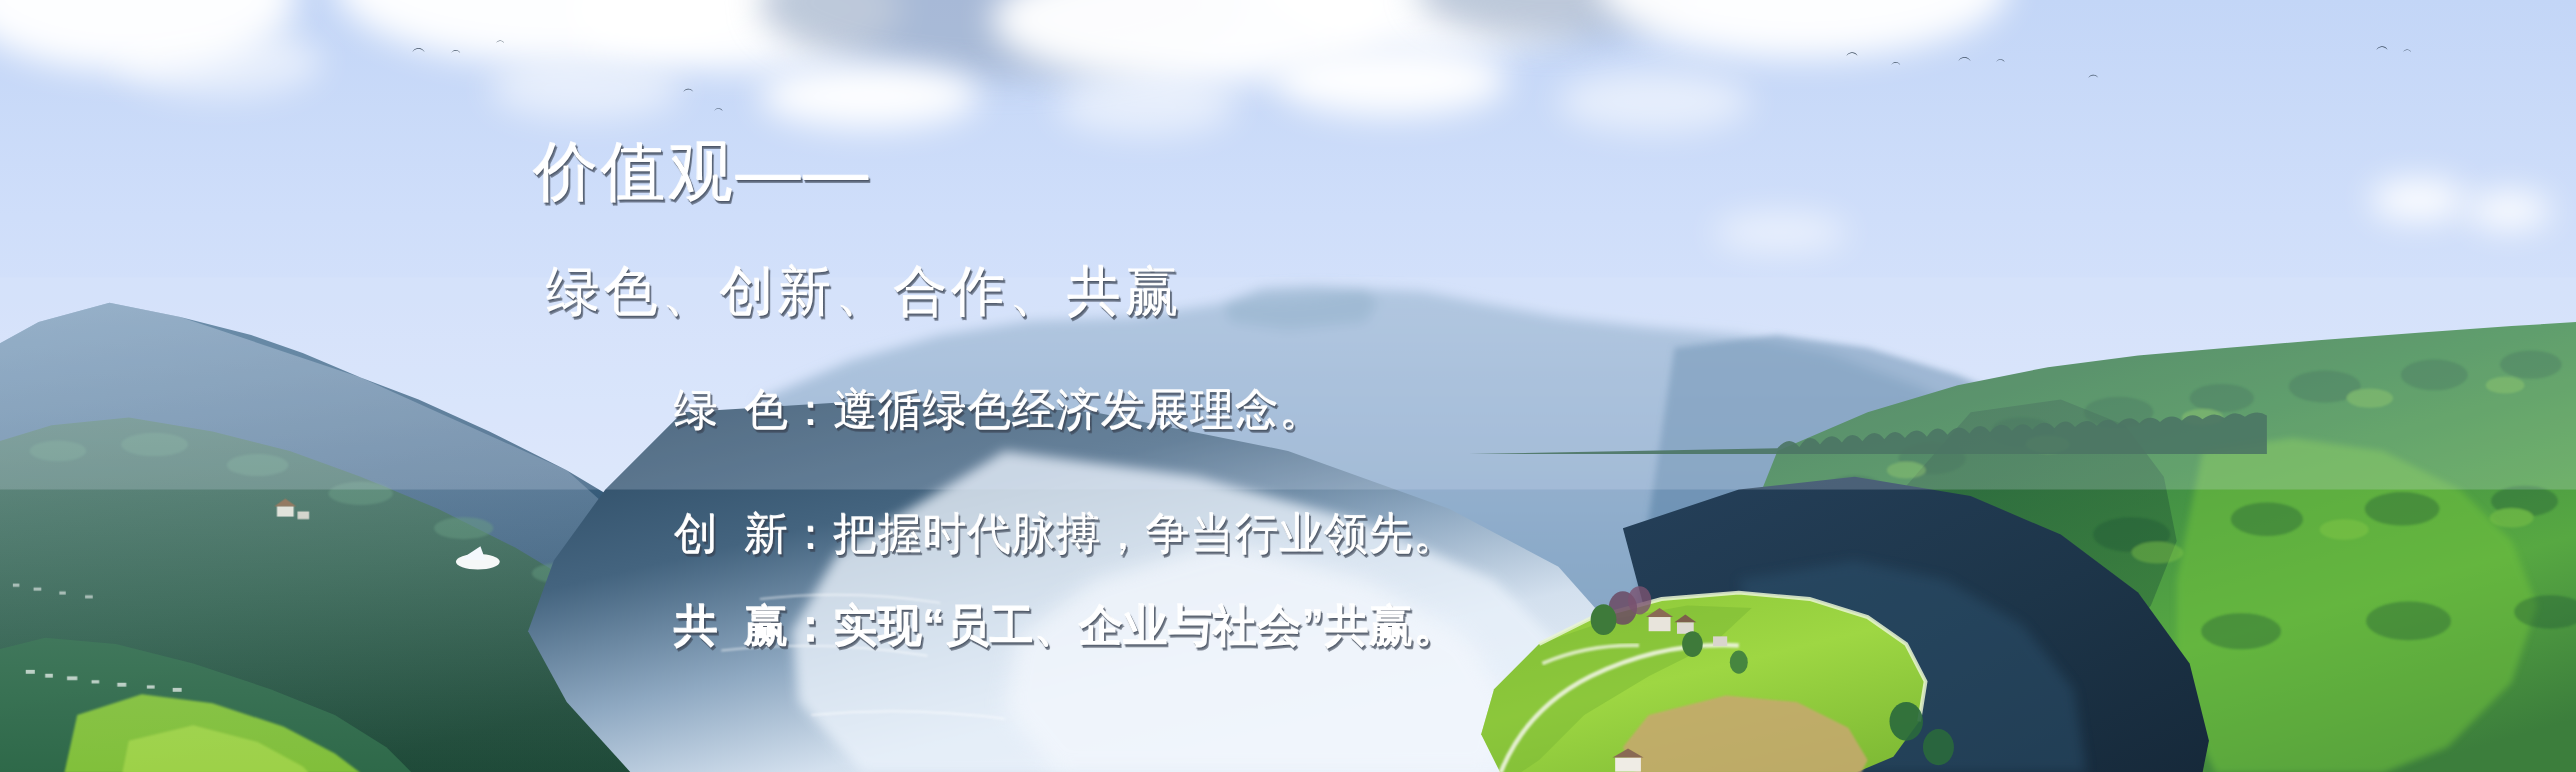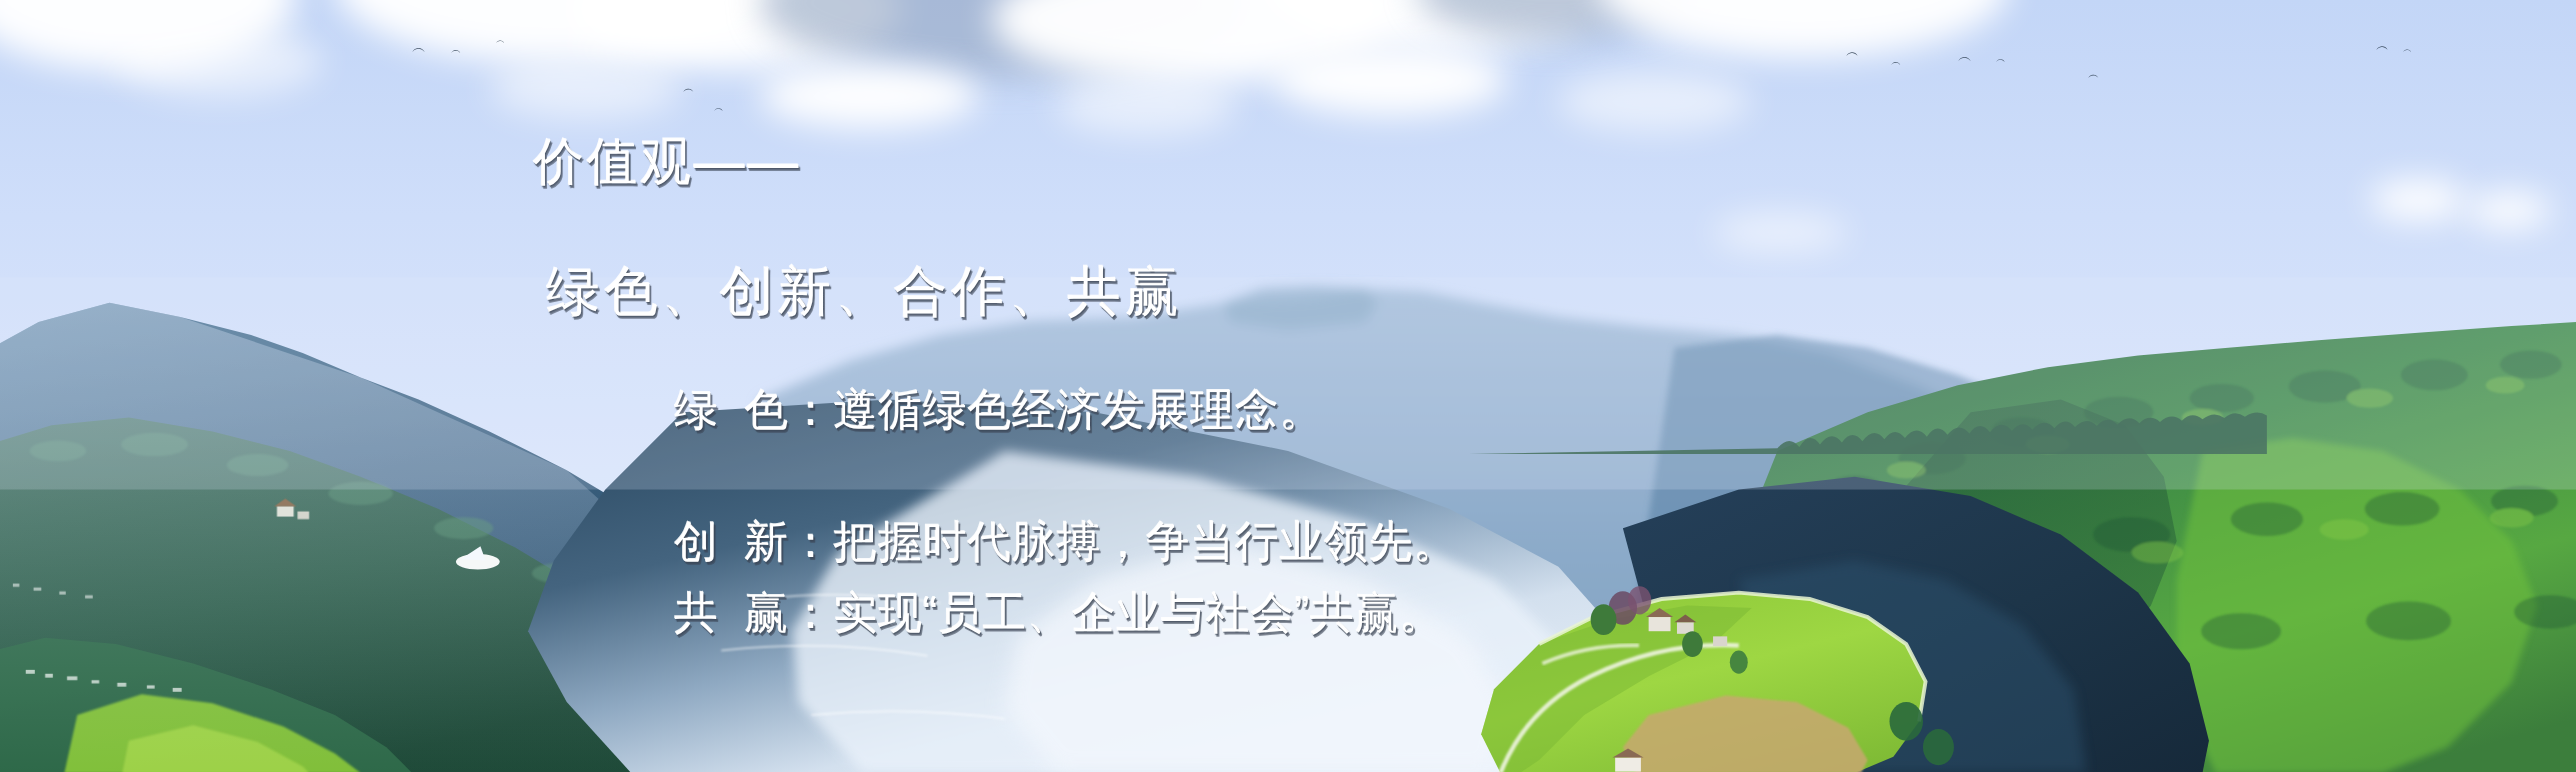--- a/index.html
+++ b/index.html
@@ -33,28 +33,28 @@
     color:#ffffff;
     white-space:pre;
     font-weight:400;
     text-shadow:
        1.9px 2.6px 0 rgba(60,70,85,.55),
        1.3px 1.9px 1.3px rgba(40,50,65,.45),
        0.6px 0.6px 0 rgba(90,100,115,.5),
       -0.6px -0.6px 0 rgba(255,255,255,.9);
     letter-spacing:1.3px;
   }
-  #title{ left:533px; top:128px; font-size:51px; letter-spacing:2.6px; }
+  #title{ left:533px; top:128px; font-size:65px; letter-spacing:2.6px; }
   #subtitle{ left:546px; top:256px; font-size:54px; letter-spacing:3.9px; }
 
   .body-ln{ font-size:44px; letter-spacing:0.6px; left:674px; }
   #b0{ top:381px; }
   #b1{ top:443px; }
-  #b2{ top:505px;margin-top:8px; }
-  #b3{ top:584px; }
+  #b2{ top:505px; }
+  #b3{ top:597px;font-weight:bold; }
 
   
   .bird{ position:absolute; color:#2a3b4d; font-size:14px; line-height:1; opacity:.85; }
 </style>
 </head>
 <body>
 
 <div class="stage">
 
   <div class="sky"></div>

